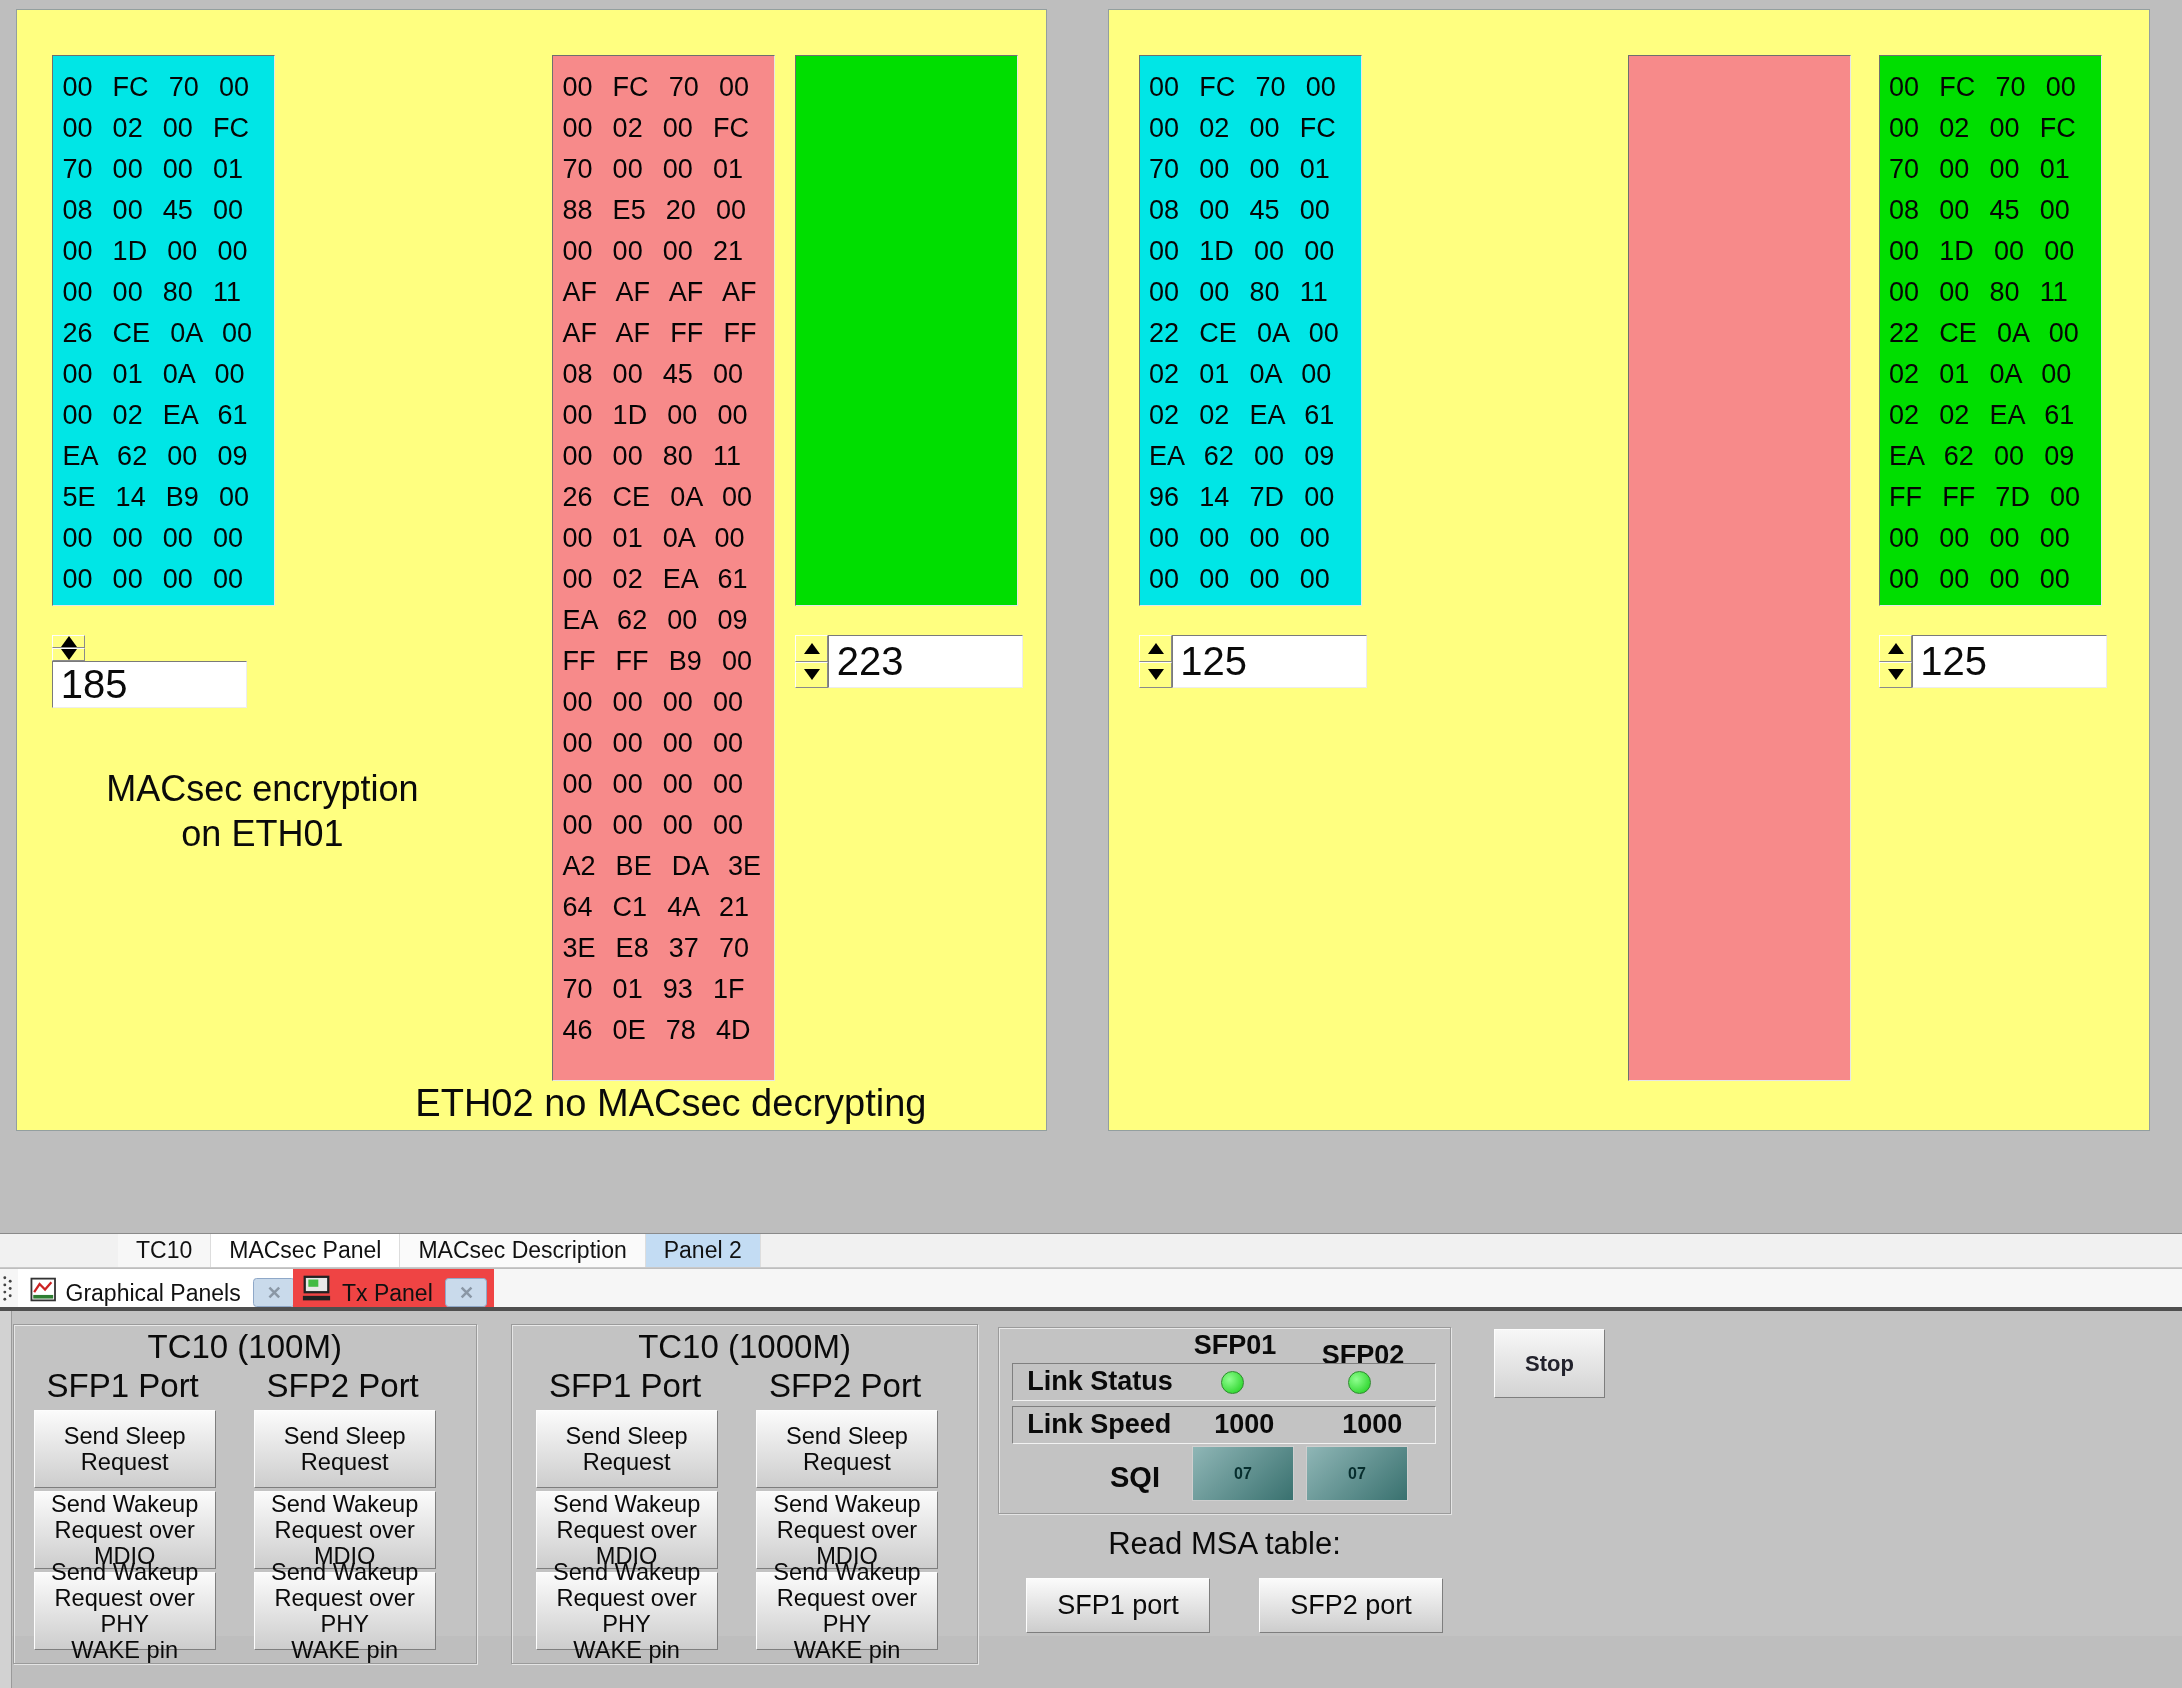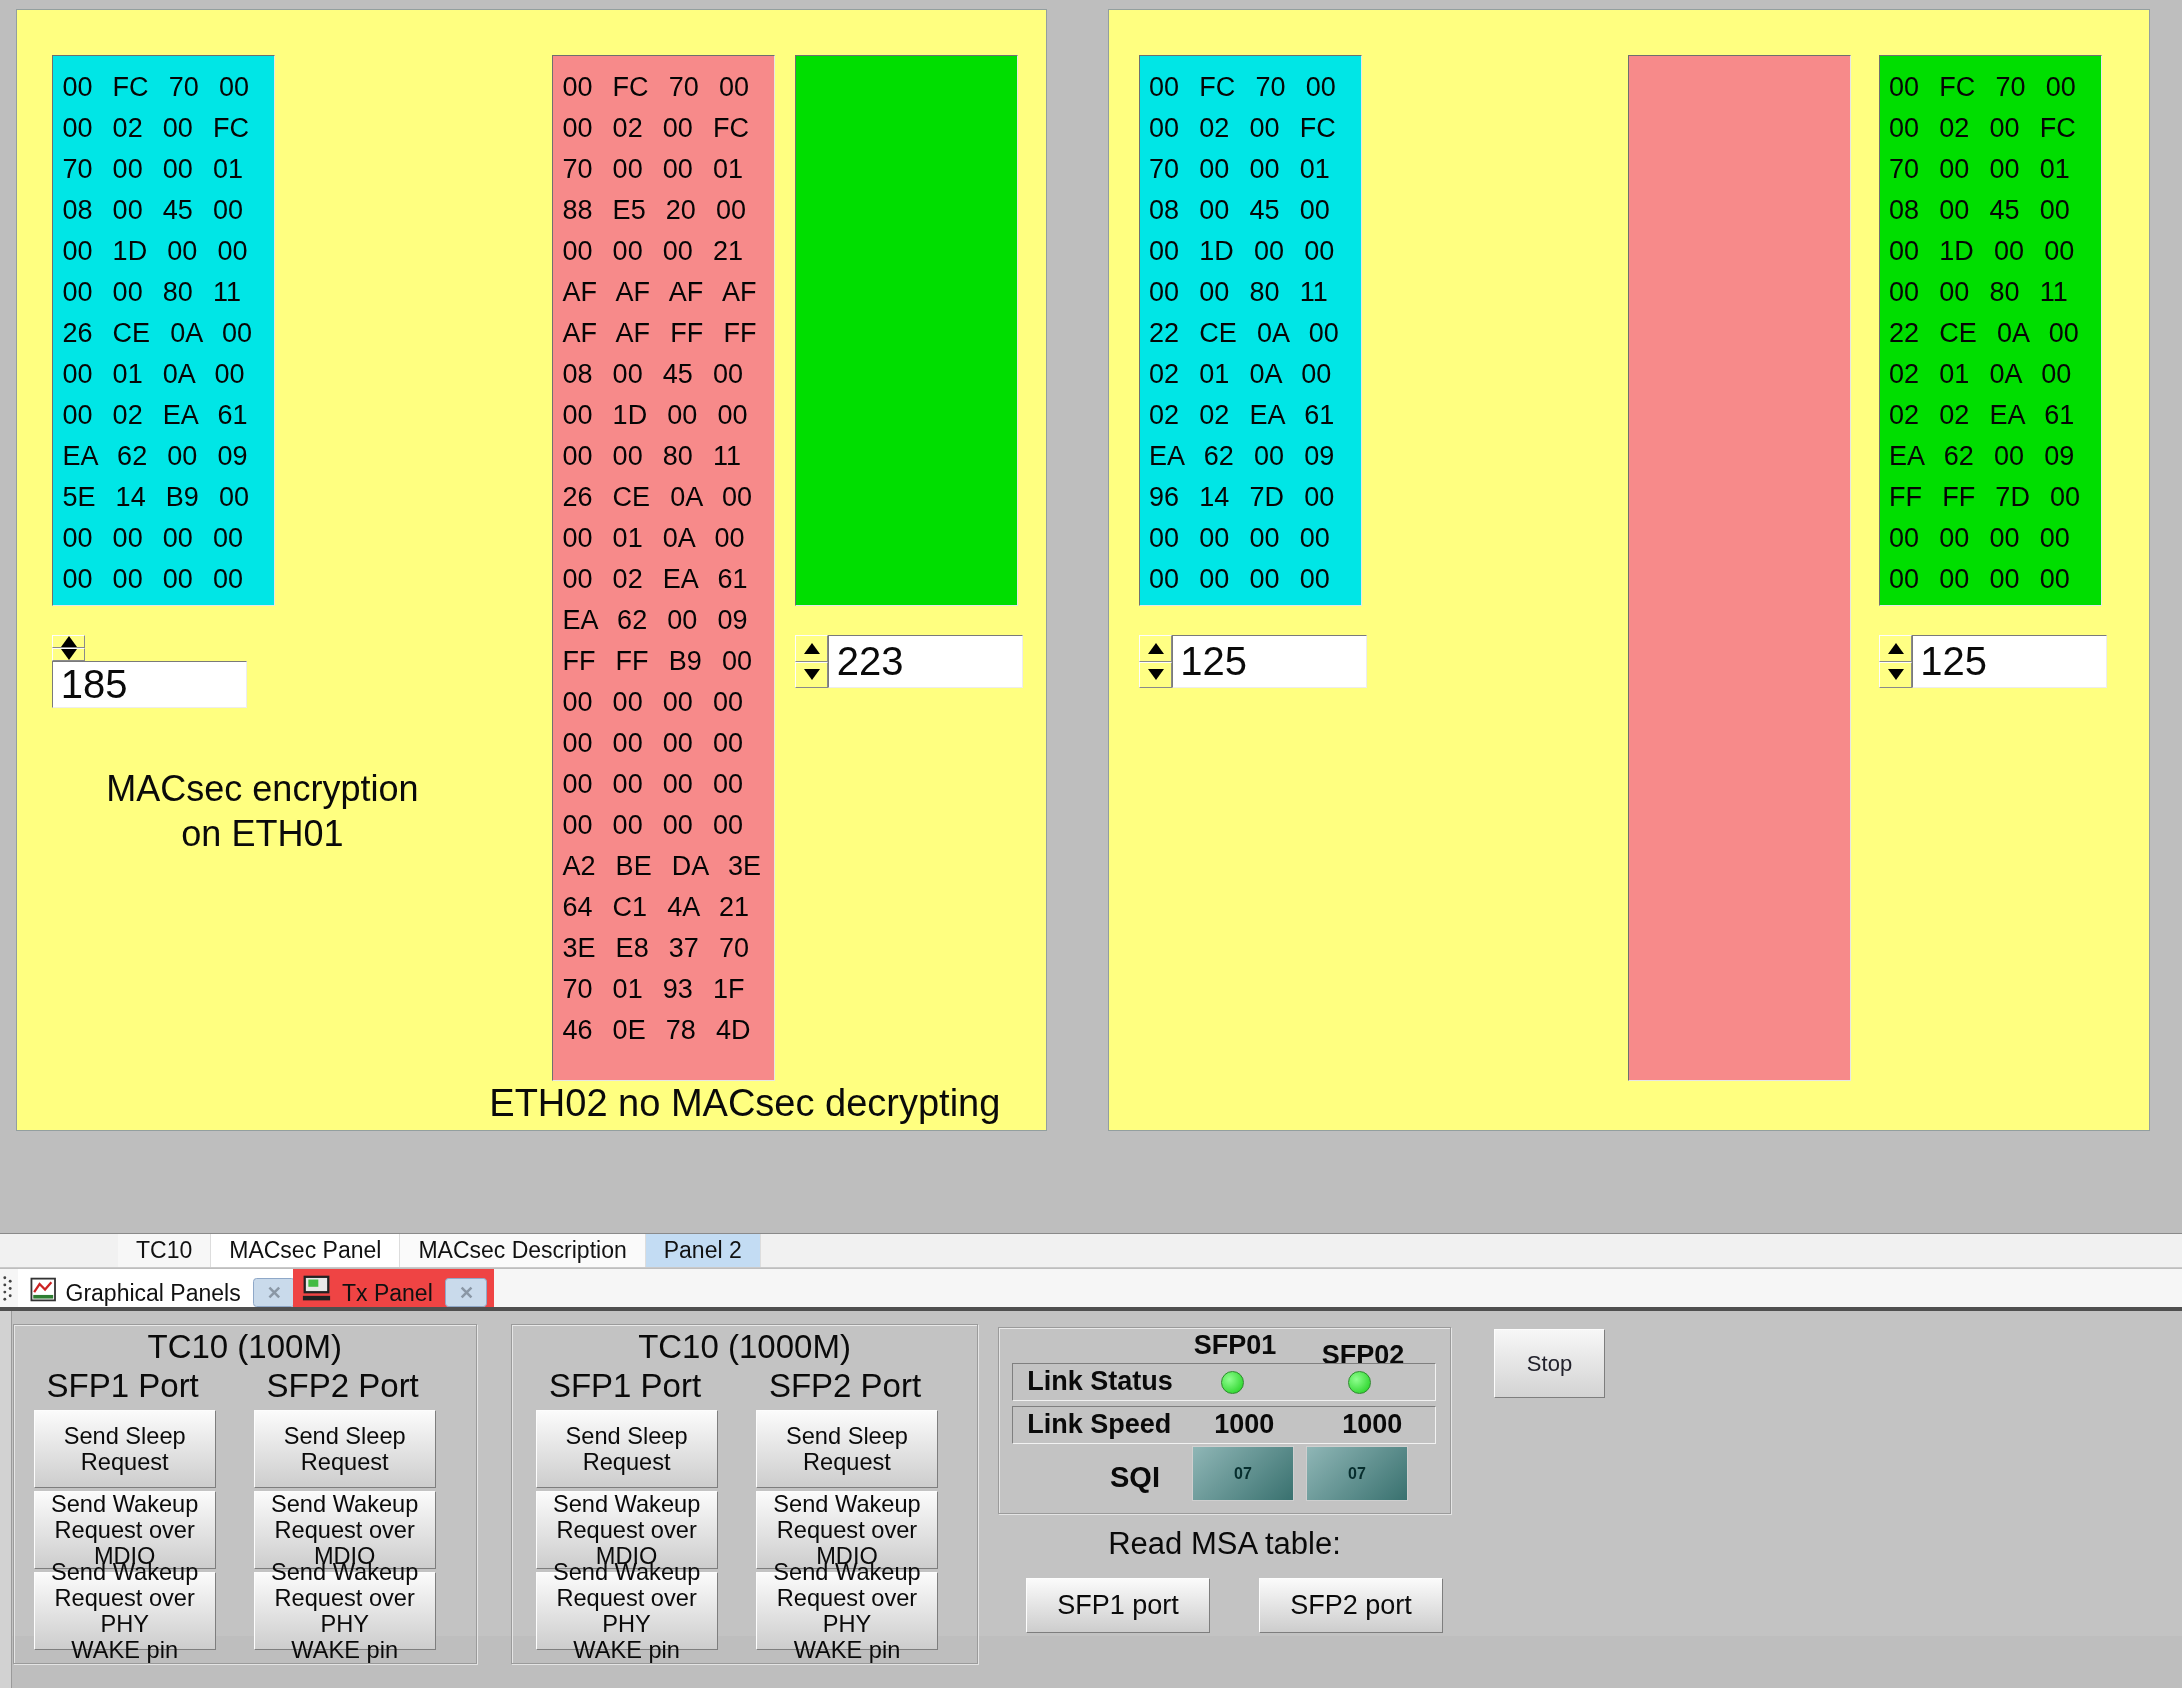--- a/index.html
+++ b/index.html
@@ -76,21 +76,21 @@
        background:radial-gradient(circle at 35% 35%, #90FF90, #16CC16);border:0.9px solid #2E8B2E;box-sizing:border-box;}
   .speedval{position:absolute;top:1.8px;width:109px;text-align:center;font-size:27px;font-weight:bold;color:#0A0A0A;}
   .sqi-label{position:absolute;font-size:29px;font-weight:bold;color:#0A0A0A;}
   .sqi-display{position:absolute;width:102px;height:55px;box-sizing:border-box;
                background:linear-gradient(135deg,#8FB6B6 0%,#39716F 100%);
                border:1.8px solid #CFCFCF;display:flex;align-items:center;justify-content:center;
                font-size:16px;font-weight:bold;color:#072E2E;}
 
   #stop-btn{position:absolute;left:1494px;top:18px;width:111px;height:69px;box-sizing:border-box;
             background:linear-gradient(#F7F7F7,#D3D3D3);border:1.8px solid;border-color:#FDFDFD #7E7E7E #7E7E7E #FDFDFD;
-            display:flex;align-items:center;justify-content:center;font-size:22px;font-weight:normal;color:#22222C;cursor:pointer;}
+            display:flex;align-items:center;justify-content:center;font-size:22px;font-weight:bold;color:#22222C;cursor:pointer;}
   #read-msa{position:absolute;left:998px;top:215px;width:453px;text-align:center;font-size:31px;color:#0A0A0A;}
   .msabtn{position:absolute;top:267px;width:184px;height:55px;box-sizing:border-box;
           background:linear-gradient(#FBFBFB,#CDCDCD);border:1.8px solid;border-color:#FDFDFD #7E7E7E #7E7E7E #FDFDFD;
           display:flex;align-items:center;justify-content:center;font-size:27px;color:#0A0A0A;cursor:pointer;}
 </style>
 </head>
 <body>
 
 <div id="screen">
 
@@ -160,21 +160,21 @@
       <div class="spinbtns">
         <div class="spinbtn">
             <div class="arr-up"></div>
           </div>
         <div class="spinbtn">
             <div class="arr-dn"></div>
           </div>
       </div>
       <input class="spinfield" readonly="" value="223" style="">
     </div>
-    <div class="plabel plabel-bottom" style="left:292px;top:1071px;width:691px;text-align:right;">ETH02 no MACsec decrypting</div>
+    <div class="plabel plabel-bottom" style="left:308px;top:1071px;width:691px;">ETH02 no MACsec decrypting</div>
   </div>
 
   <div id="panel-right" class="ypanel">
     <div class="hexbox cyan h606" style="left:30px;top:45px;">
 
     <div class="hexrow">00 FC 70 00</div>
         <div class="hexrow">00 02 00 FC</div>
         <div class="hexrow">70 00 00 01</div>
         <div class="hexrow">08 00 45 00</div>
         <div class="hexrow">00 1D 00 00</div>

